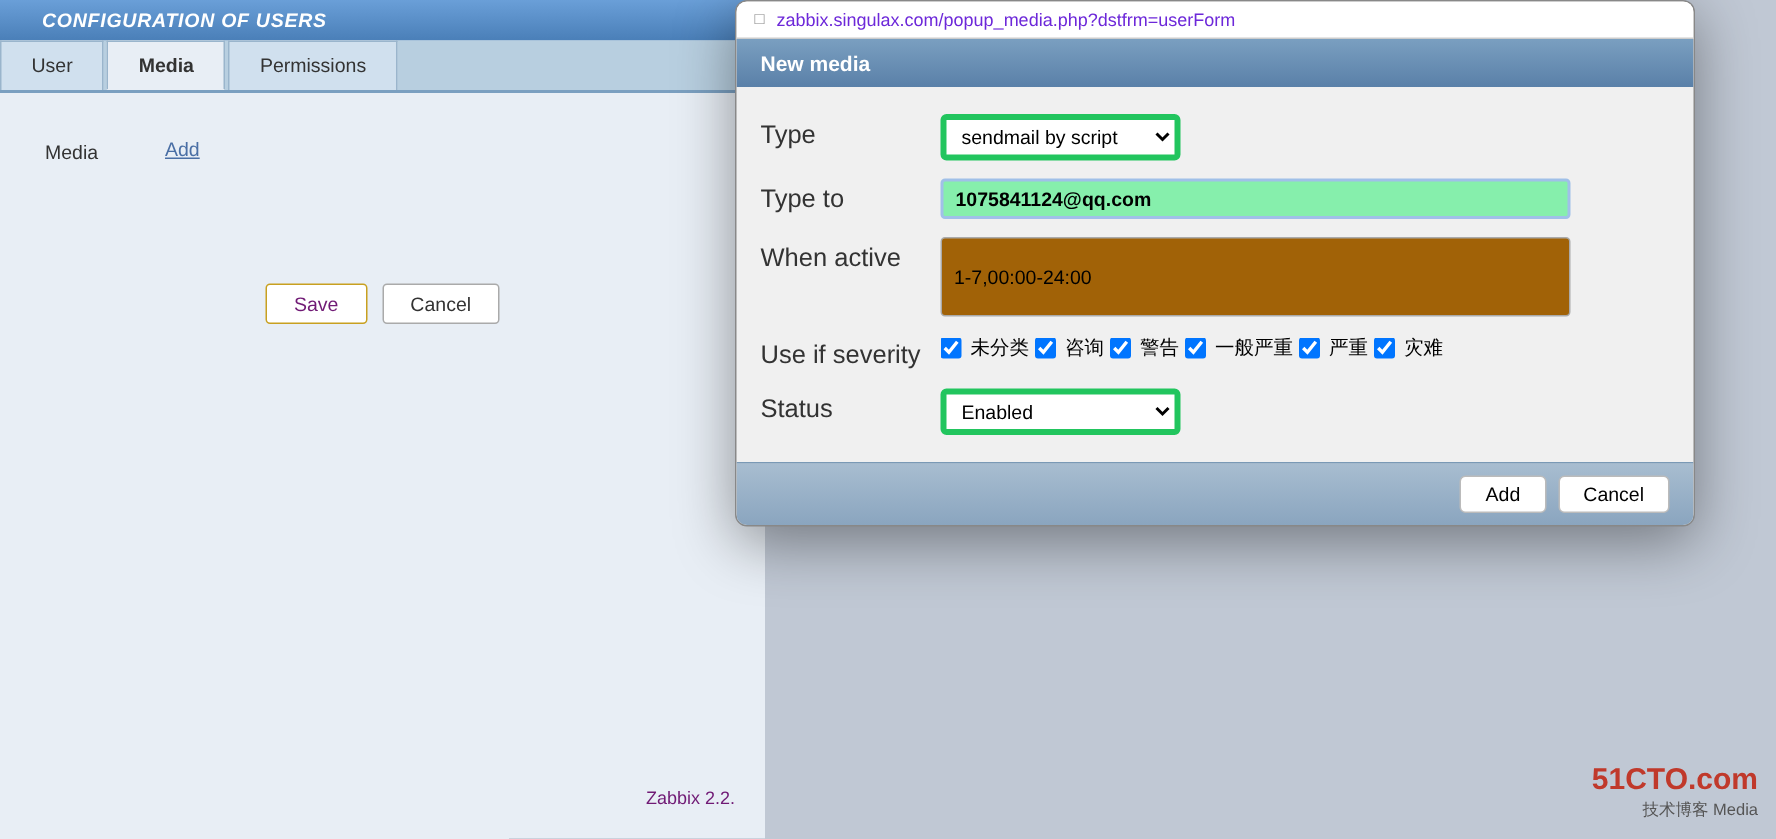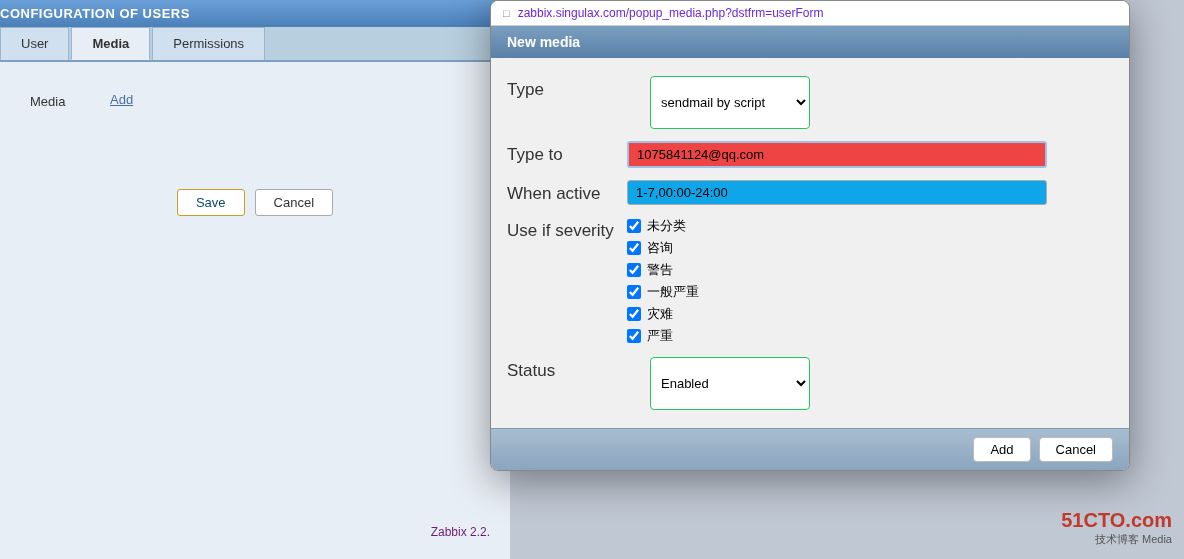--- a/index.html
+++ b/index.html
@@ -20,23 +20,24 @@
       width: 510px;
       height: 559px;
       background: #e8eef5;
     }
 
     .bg-title-bar {
       background: linear-gradient(to bottom, #6a9fd8, #4a7fb8);
       color: white;
       font-size: 13px;
       font-weight: bold;
-      padding: 6px 0;
+      padding: 6px 28px;
       text-transform: uppercase;
       letter-spacing: 0.5px;
+      font-style: italic;
     }
 
     .bg-tabs {
       display: flex;
       background: #b8cfe0;
       border-bottom: 2px solid #7a9fc0;
     }
 
     .bg-tab {
       padding: 8px 20px;
@@ -84,21 +85,21 @@
       display: flex;
       gap: 10px;
       margin-top: 80px;
       justify-content: center;
     }
 
     .btn-save {
       padding: 5px 18px;
       background: white;
       border: 1px solid #c8a020;
-      color: #0c4a6e;
+      color: #701a75;
       font-size: 13px;
       cursor: pointer;
       border-radius: 3px;
     }
 
     .btn-cancel-bg {
       padding: 5px 18px;
       background: white;
       border: 1px solid #aaa;
       color: #333;
@@ -210,54 +211,54 @@
       font-size: 17px;
       min-width: 120px;
       padding-top: 4px;
     }
 
     .form-control-area {
       flex: 1;
     }
 
     .select-control {
-      padding: 17px 6px;
-      font-size: 13px;
-      border: 1px solid #22c55e;
+      padding: 3px 6px;
+      font-size: 13px;
+      border: 4px solid #22c55e;
       border-radius: 4px;
       background: white;
       cursor: pointer;
       min-width: 160px;
-      margin-left: 23px;
     }
 
     .input-sendto {
       width: 100%;
       max-width: 420px;
       padding: 4px 8px;
       font-size: 13px;
       border: 2px solid #a0c0e8;
       border-radius: 3px;
-      background: #ef4444;
+      background: #86efac;
       outline: none;
+      font-weight: bold;
     }
 
     .input-whenactive {
       width: 100%;
       max-width: 420px;
-      padding: 4px 8px;
+      padding: 18px 8px;
       font-size: 13px;
       border: 1px solid #aaa;
       border-radius: 3px;
-      background: #0ea5e9;
+      background: #a16207;
     }
 
     .severity-list {
       display: flex;
-      flex-direction: column;
+      flex-direction: row;
       gap: 4px;
     }
 
     .severity-item {
       display: flex;
       align-items: center;
       gap: 6px;
       font-size: 13px;
     }
 
@@ -403,25 +404,25 @@
             <label class="severity-item">
               <input type="checkbox" checked="" style="">
               <span>警告</span>
             </label>
             <label class="severity-item">
               <input type="checkbox" checked="" style="">
               <span>一般严重</span>
             </label>
             <label class="severity-item">
               <input type="checkbox" checked="" style="">
+              <span>严重</span>
+            </label>
+            <label class="severity-item">
+              <input type="checkbox" checked="" style="">
               <span>灾难</span>
-            </label>
-            <label class="severity-item">
-              <input type="checkbox" checked="" style="">
-              <span>严重</span>
             </label>
           </div>
         </div>
       </div>
 
       <div class="form-row">
         <div class="form-label">
           <span>Status</span>
         </div>
         <div class="form-control-area">

